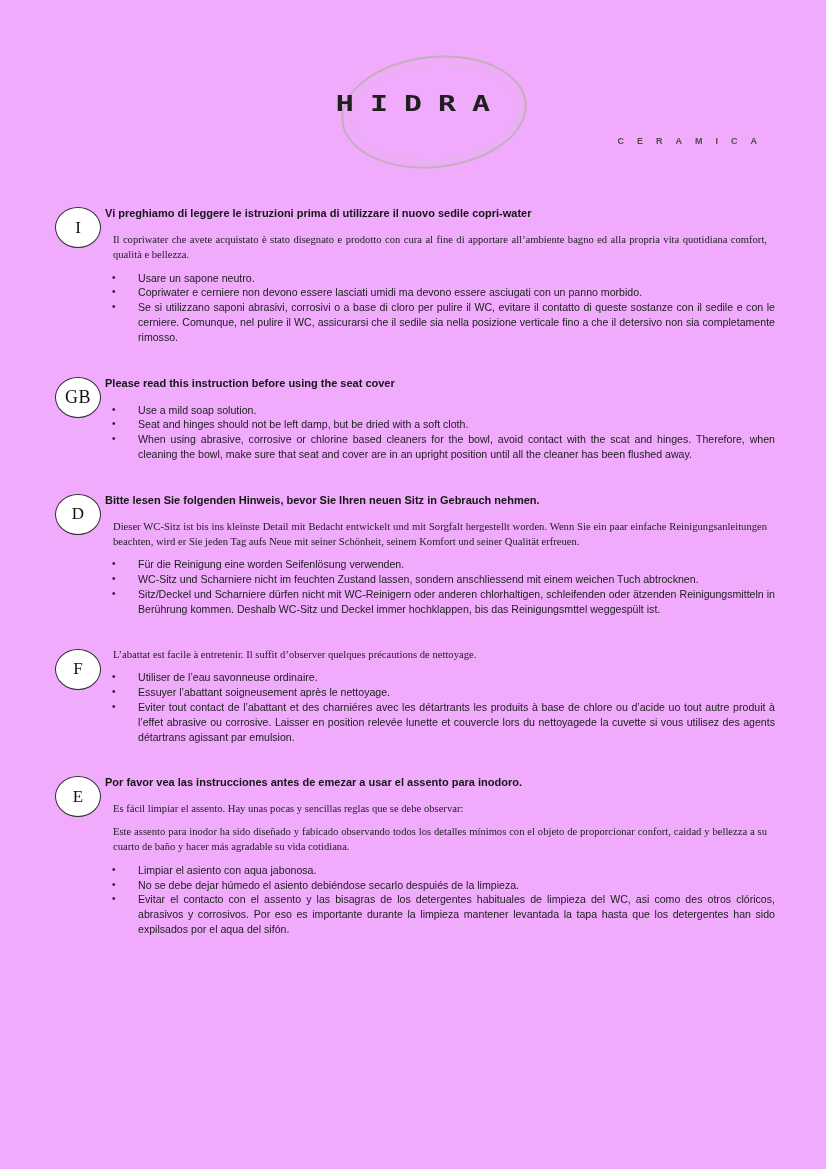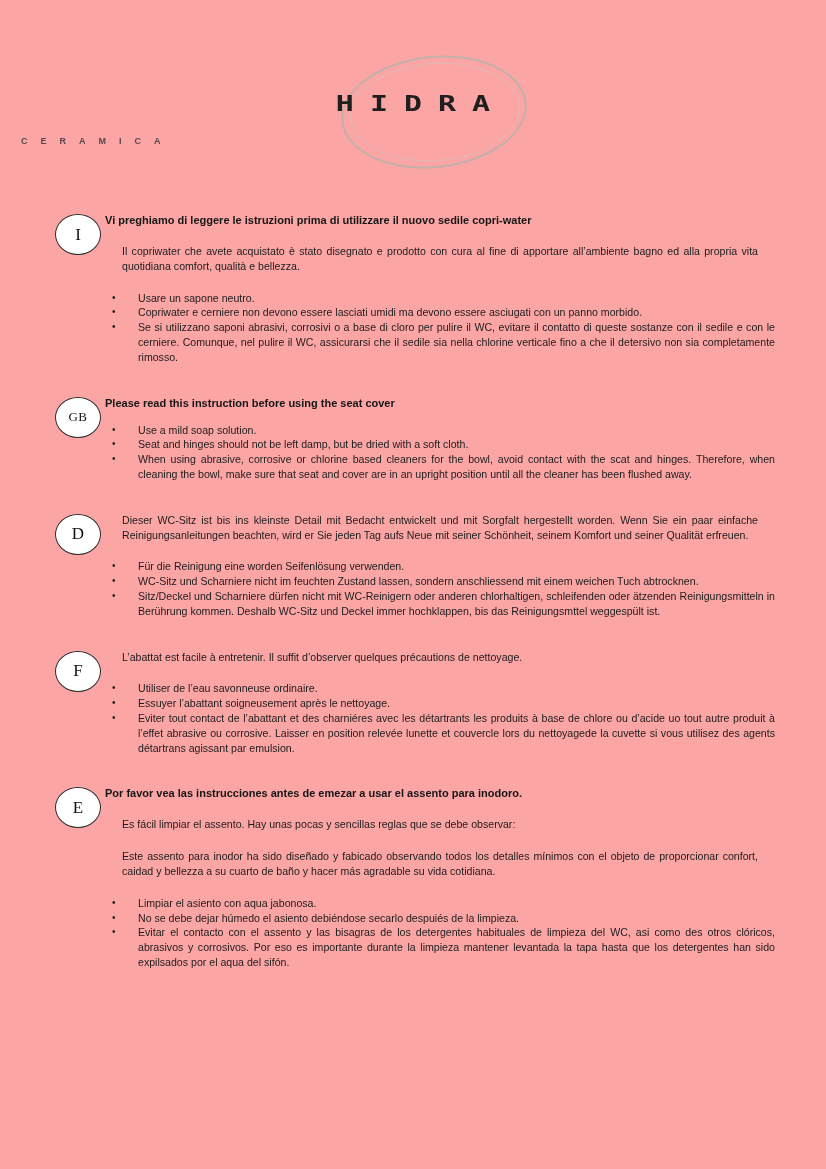--- a/index.html
+++ b/index.html
@@ -4,21 +4,21 @@
 <style>
   html, body {
     margin: 0;
     padding: 0;
     background: #ffffff;
   }
   .page {
     position: relative;
     width: 826px;
     height: 1169px;
-    background: #fca5a5;
+    background: #f0abfc;
     overflow: hidden;
     font-family: "Liberation Sans", sans-serif;
     color: #1c1c1c;
   }
 
   
   .logo-area {
     position: absolute;
     top: 0; left: 0;
     width: 826px; height: 200px;
@@ -52,21 +52,21 @@
     padding-left: 16px;
     box-sizing: border-box;
     color: #1f1f1f;
     transform: scaleY(0.72);
     transform-origin: 50% 40%;
   }
   .brand-subtitle {
     position: absolute;
     top: 136px; left: 0;
     width: 770px;
-    text-align: left;
+    text-align: right;
     font-size: 9px;
     font-weight: 700;
     letter-spacing: 13px;
     padding-left: 21px;
     box-sizing: border-box;
     color: #55484a;
   }
 
   
   .content {
@@ -90,34 +90,35 @@
     border-radius: 50%;
     background: #ffffff;
     display: flex;
     align-items: center;
     justify-content: center;
     font-family: "Liberation Serif", serif;
     color: #111111;
     box-sizing: border-box;
   }
   .badge span { font-size: 17px; }
-  .badge[data-chars="2"] span { font-size: 13px; letter-spacing: 0.5px; }
+  .badge[data-chars="2"] span { font-size: 18px; letter-spacing: 0.5px; }
 
   .section-title {
-    margin: 7px 0 13px 0;
+    margin: 0 0 13px 0;
     font-size: 11px;
     font-weight: 700;
     line-height: 14px;
     color: #161616;
   }
   .para {
-    margin: 17px;
+    margin: 8px;
     font-size: 10.6px;
     line-height: 14.8px;
     text-align: justify;
+    font-family: Liberation Serif, serif;
   }
   .bullets {
     margin: 0;
     padding: 0;
     list-style: none;
   }
   .bullet {
     display: flex;
     font-size: 10.6px;
     line-height: 14.8px;
@@ -159,21 +160,21 @@
           <li class="bullet">
             <span class="dot">•</span>
             <span class="btext">Usare un sapone neutro.</span>
           </li>
           <li class="bullet">
             <span class="dot">•</span>
             <span class="btext">Copriwater e cerniere non devono essere lasciati umidi ma devono essere asciugati con un panno morbido.</span>
           </li>
           <li class="bullet">
             <span class="dot">•</span>
-            <span class="btext">Se si utilizzano saponi abrasivi, corrosivi o a base di cloro per pulire il WC, evitare il contatto di queste sostanze con il sedile e con le cerniere. Comunque, nel pulire il WC, assicurarsi che il sedile sia nella chlorine verticale fino a che il detersivo non sia completamente rimosso.</span>
+            <span class="btext">Se si utilizzano saponi abrasivi, corrosivi o a base di cloro per pulire il WC, evitare il contatto di queste sostanze con il sedile e con le cerniere. Comunque, nel pulire il WC, assicurarsi che il sedile sia nella posizione verticale fino a che il detersivo non sia completamente rimosso.</span>
           </li>
         </ul>
   </section>
 
   <section class="section">
     <div class="badge" data-chars="2">
       <span>GB</span>
     </div>
     <h2 class="section-title">Please read this instruction before using the seat cover</h2>
     <div>
@@ -191,20 +192,21 @@
             <span class="dot">•</span>
             <span class="btext">When using abrasive, corrosive or chlorine based cleaners for the bowl, avoid contact with the scat and hinges. Therefore, when cleaning the bowl, make sure that seat and cover are in an upright position until all the cleaner has been flushed away.</span>
           </li>
         </ul>
   </section>
 
   <section class="section">
     <div class="badge" data-chars="1">
       <span>D</span>
     </div>
+    <h2 class="section-title">Bitte lesen Sie folgenden Hinweis, bevor Sie Ihren neuen Sitz in Gebrauch nehmen.</h2>
     <div>
           <p class="para">Dieser WC-Sitz ist bis ins kleinste Detail mit Bedacht entwickelt und mit Sorgfalt hergestellt worden. Wenn Sie ein paar einfache Reinigungsanleitungen beachten, wird er Sie jeden Tag aufs Neue mit seiner Schönheit, seinem Komfort und seiner Qualität erfreuen.</p>
         </div>
     <ul class="bullets">
           <li class="bullet">
             <span class="dot">•</span>
             <span class="btext">Für die Reinigung eine worden Seifenlösung verwenden.</span>
           </li>
           <li class="bullet">
             <span class="dot">•</span>

